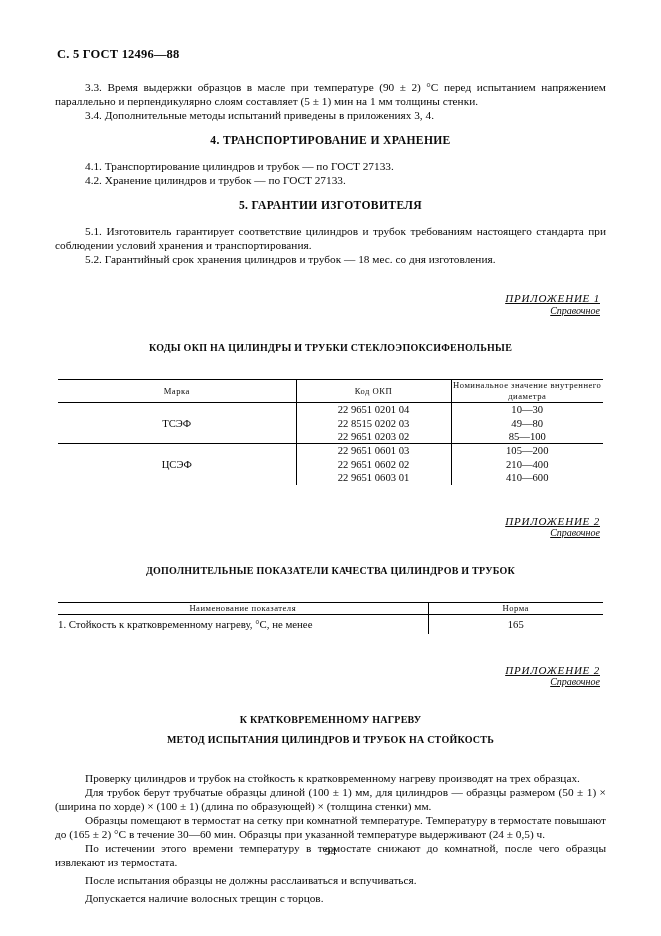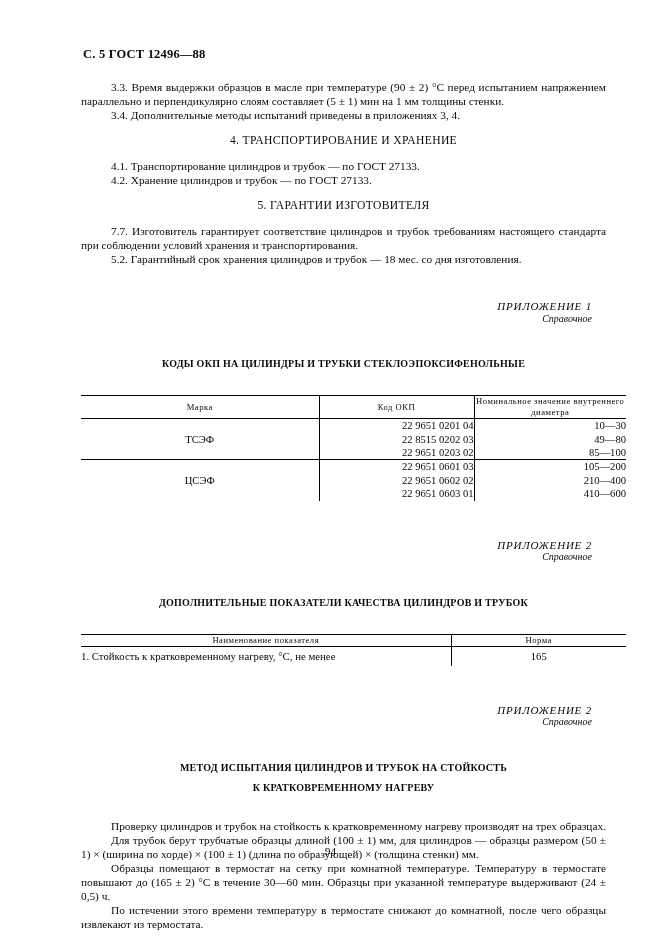--- a/index.html
+++ b/index.html
@@ -14,21 +14,21 @@
     color: #0a0a0a;
     position: relative;
     overflow: hidden;
   }
   .page {
     position: absolute;
     left: 0; top: 0;
     width: 661px;
     height: 936px;
     box-sizing: border-box;
-    padding: 47px 55px 0 81px;
+    padding: 47px 55px 0 55px;
   }
 
   
   .page-header {
     font-weight: bold;
     font-size: 12.5px;
     letter-spacing: .2px;
     margin: 0 0 0 2px;
     white-space: nowrap;
   }
@@ -44,34 +44,35 @@
   .para.tight { text-align: left; }
 
   .block-gap-18 { height: 18px; }
   .block-gap-12 { height: 12px; }
   .block-gap-8  { height: 8px; }
   .block-gap-4  { height: 4px; }
 
   
   .sec-head {
     text-align: center;
-    font-weight: normal;
+    font-weight: bold;
     font-size: 11.6px;
     letter-spacing: .35px;
     margin: 0;
   }
 
   
   .appendix {
     text-align: right;
     font-style: italic;
     font-size: 11px;
     line-height: 12.6px;
-    margin: 8px;
+    margin: 0;
     padding-right: 6px;
+    text-decoration: underline;
   }
   .appendix .ap-title { letter-spacing: .8px; }
   .appendix .ap-sub { font-size: 10px; }
 
   
   .tbl-title {
     text-align: center;
     font-weight: bold;
     font-size: 10px;
     letter-spacing: .25px;
@@ -107,21 +108,21 @@
     font-size: 10.6px;
     line-height: 13.4px;
     padding: 6px 4px 7px 4px;
   }
   .cell-l {
     text-align: left;
     font-size: 10.8px;
     line-height: 13.4px;
     padding: 7px 4px 7px 14px;
   }
-  .stacked span { display: block; text-align: right; }
+  .stacked span { display: block; }
 
   
   .t2-row td { height: 19px; }
 
   
   .page-number {
     position: absolute;
     left: 0;
     right: 0;
     top: 845px;
@@ -149,21 +150,21 @@
 
   <p class="para tight">4.1.  Транспортирование цилиндров и трубок — по ГОСТ 27133.</p>
   <p class="para tight">4.2. Хранение цилиндров и трубок — по ГОСТ 27133.</p>
 
   <div class="block-gap-12"></div>
 
   <p class="sec-head">5.  ГАРАНТИИ ИЗГОТОВИТЕЛЯ</p>
 
   <div class="block-gap-12"></div>
 
-  <p class="para">7.7.  Изготовитель гарантирует соответствие цилиндров и трубок требованиям настоящего стандарта при соблюдении условий хранения и транспортирования.</p>
+  <p class="para">5.1.  Изготовитель гарантирует соответствие цилиндров и трубок требованиям настоящего стандарта при соблюдении условий хранения и транспортирования.</p>
   <p class="para">5.2.  Гарантийный срок хранения цилиндров и трубок — 18 мес. со дня изготовления.</p>
 
   <div class="block-gap-18"></div>
   <div class="block-gap-8"></div>
 
   <div class="appendix">
     <div class="ap-title">ПРИЛОЖЕНИЕ 1</div>
     <div class="ap-sub">Справочное</div>
   </div>
 
@@ -248,22 +249,22 @@
   <div class="block-gap-18"></div>
   <div class="block-gap-12"></div>
 
   <div class="appendix">
     <div class="ap-title">ПРИЛОЖЕНИЕ 2</div>
     <div class="ap-sub">Справочное</div>
   </div>
 
   <div class="block-gap-18"></div>
 
+  <p class="tbl-title">К КРАТКОВРЕМЕННОМУ НАГРЕВУ</p>
   <p class="tbl-title">МЕТОД ИСПЫТАНИЯ ЦИЛИНДРОВ И ТРУБОК НА СТОЙКОСТЬ</p>
-  <p class="tbl-title">К КРАТКОВРЕМЕННОМУ НАГРЕВУ</p>
 
   <div class="block-gap-18"></div>
 
   <p class="para">Проверку цилиндров и трубок на стойкость к кратковременному нагреву производят на трех образцах.</p>
   <p class="para">Для трубок берут трубчатые образцы длиной (100 ± 1) мм, для цилиндров — образцы размером (50 ± 1) × (ширина по хорде) × (100 ± 1) (длина по образующей) × (толщина стенки) мм.</p>
   <p class="para">Образцы помещают в термостат на сетку при комнатной температуре. Температуру в термостате повышают до (165 ± 2) °С в течение 30—60 мин. Образцы при указанной температуре выдерживают (24 ± 0,5) ч.</p>
   <p class="para">По истечении этого времени температуру в термостате снижают до комнатной, после чего образцы извлекают из термостата.</p>
   <div class="block-gap-4"></div>
   <p class="para">После испытания образцы не должны расслаиваться и вспучиваться.</p>
   <div class="block-gap-4"></div>

